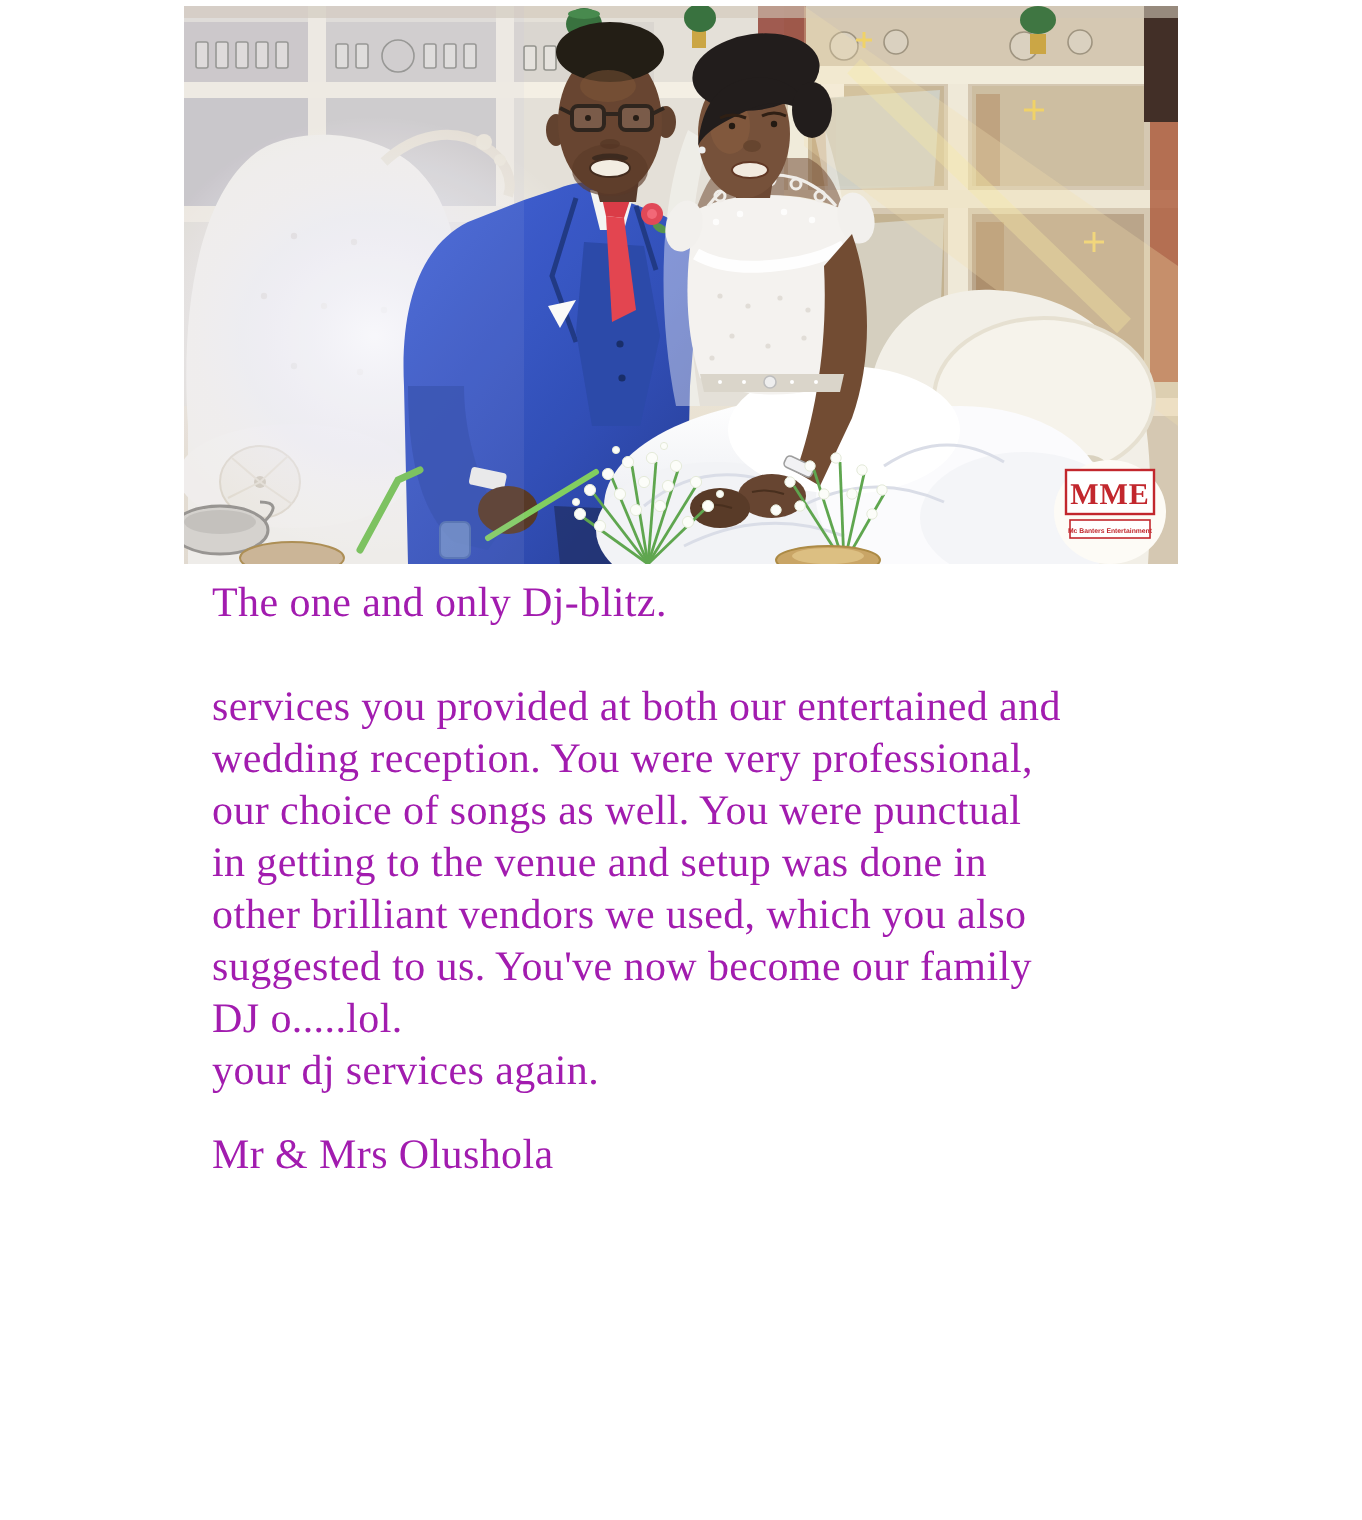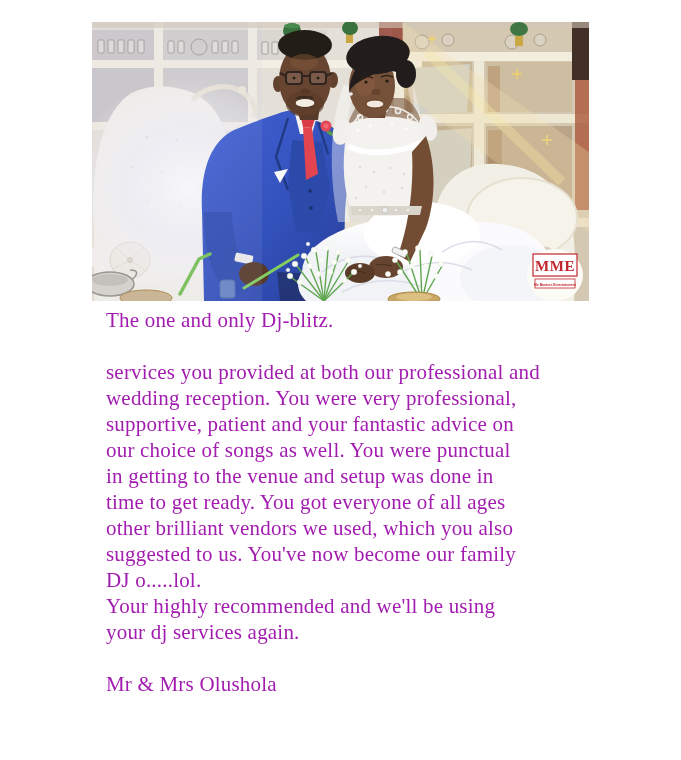--- a/index.html
+++ b/index.html
@@ -1,27 +1,27 @@
 <!DOCTYPE html>
 <html><head>
 <meta charset="utf-8">
 <style>
   html,body{margin:0;padding:0;}
   body{
     width:681px;height:760px;background:#ffffff;overflow:hidden;
     font-family:"Liberation Serif", serif;
   }
-  .photo-wrap{width:497px;height:279px;margin:22px auto 0;position:relative;}
+  .photo-wrap{width:497px;height:279px;margin:3px auto 0;position:relative;}
   .photo-wrap svg{display:block;}
   .testimonial{
     width:497px;margin:6px auto 0;padding-left:14px;box-sizing:border-box;
     font-size:21px;line-height:26px;color:#a21caf;letter-spacing:0.2px;
   }
   .line{min-height:26px;white-space:nowrap;}
-  .signature{margin-top:26px;white-space:nowrap;}
+  .signature{margin-top:16px;white-space:nowrap;}
 </style>
 </head>
 <body>
 
 <main>
 
   <figure class="photo-wrap">
     <svg width="497" height="279" viewBox="0 0 497 279" xmlns="http://www.w3.org/2000/svg">
       <defs>
         <linearGradient id="bgGrad" x1="0" y1="0" x2="0" y2="1">
@@ -360,27 +360,24 @@
         <text x="27" y="23" text-anchor="middle" font-family="Liberation Serif, serif" font-weight="bold" font-size="15" fill="#c2272d" letter-spacing="0.5">MME</text>
         <rect x="7" y="31" width="40" height="9" fill="#ffffff" stroke="#c2272d" stroke-width="0.8"></rect>
         <text x="27" y="37.5" text-anchor="middle" font-family="Liberation Sans, sans-serif" font-weight="bold" font-size="3.4" fill="#c2272d">Mc Banters Entertainment</text>
       </g>
     </svg>
   </figure>
 
   <section class="testimonial">
     <div class="line">The one and only Dj-blitz.</div>
     <div class="line"></div>
-    <div class="line">services you provided at both our professional and</div>
+    <div class="line">services you provided at both our entertained and</div>
     <div class="line">wedding reception. You were very professional,</div>
-    <div class="line">supportive, patient and your fantastic advice on</div>
     <div class="line">our choice of songs as well. You were punctual</div>
     <div class="line">in getting to the venue and setup was done in</div>
-    <div class="line">time to get ready. You got everyone of all ages</div>
     <div class="line">other brilliant vendors we used, which you also</div>
     <div class="line">suggested to us. You've now become our family</div>
     <div class="line">DJ o.....lol.</div>
-    <div class="line">Your highly recommended and we'll be using</div>
     <div class="line">your dj services again.</div>
     <div class="signature">Mr &amp; Mrs Olushola</div>
   </section>
 
 </main>
 
 </body></html>

